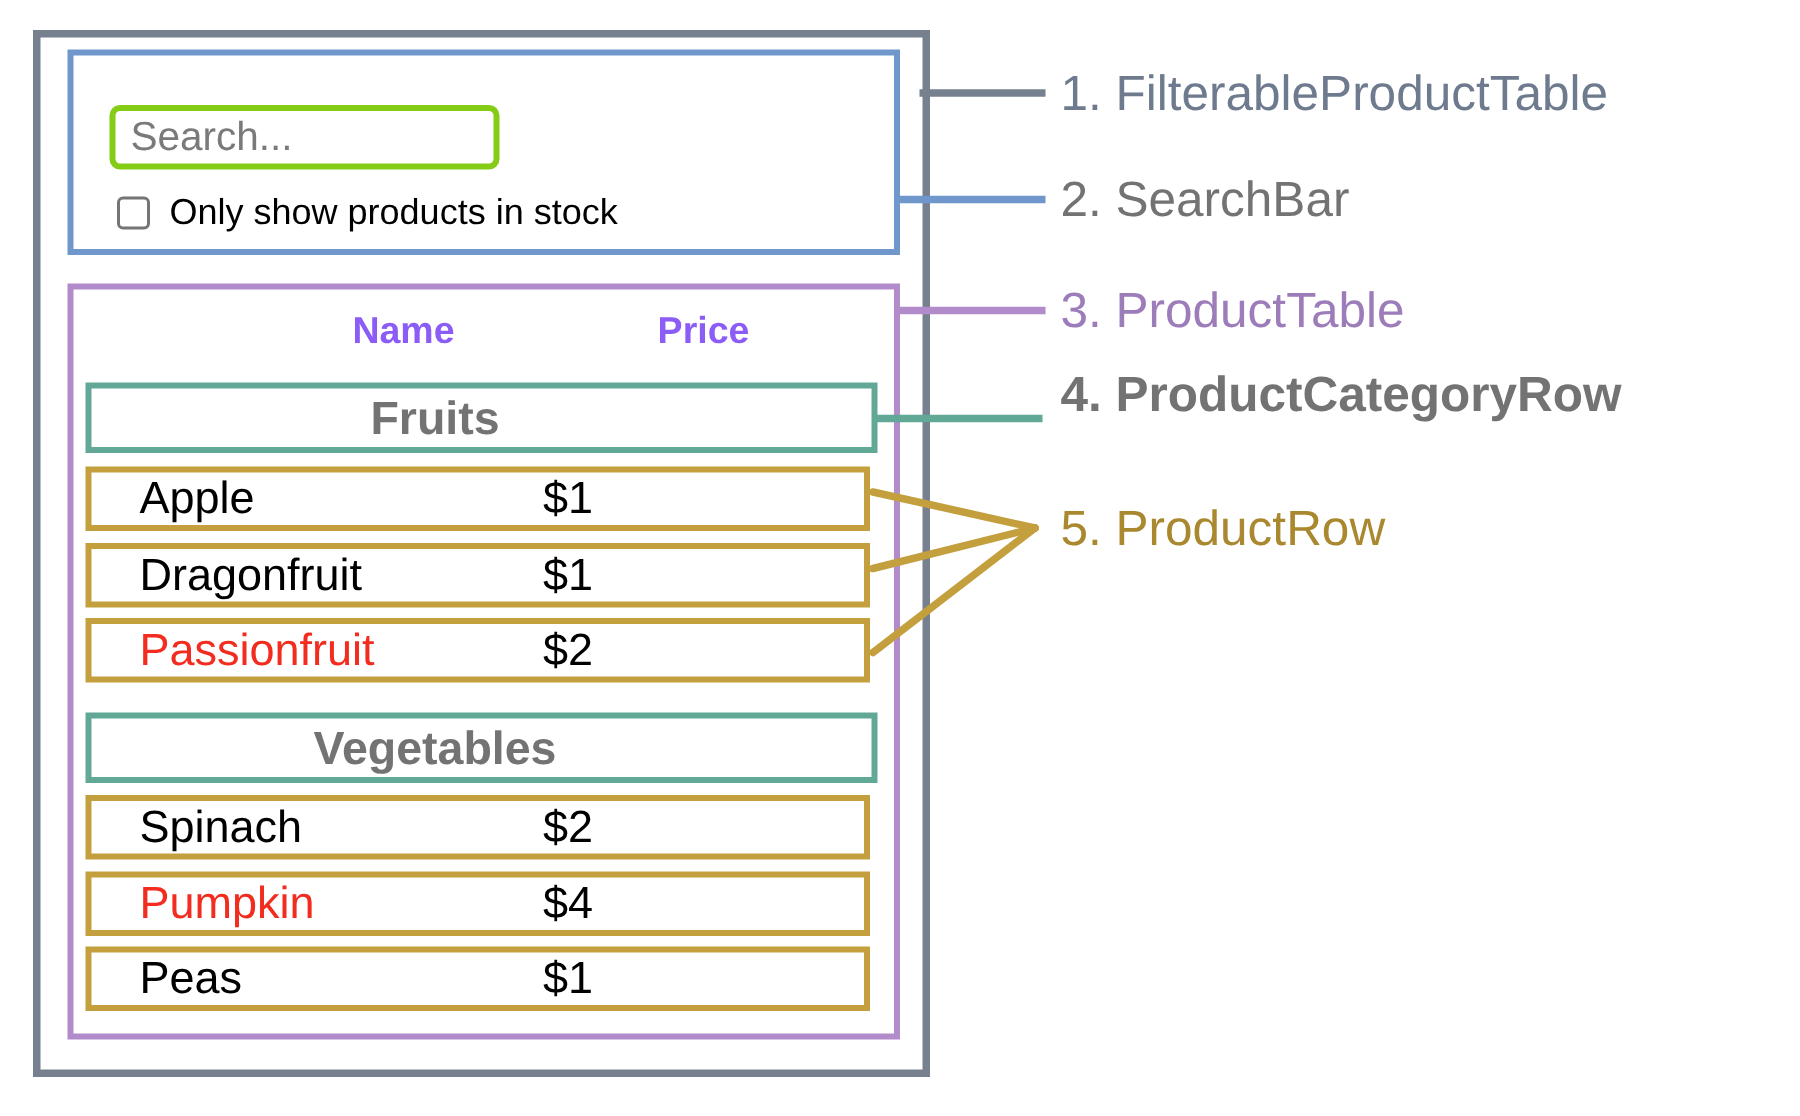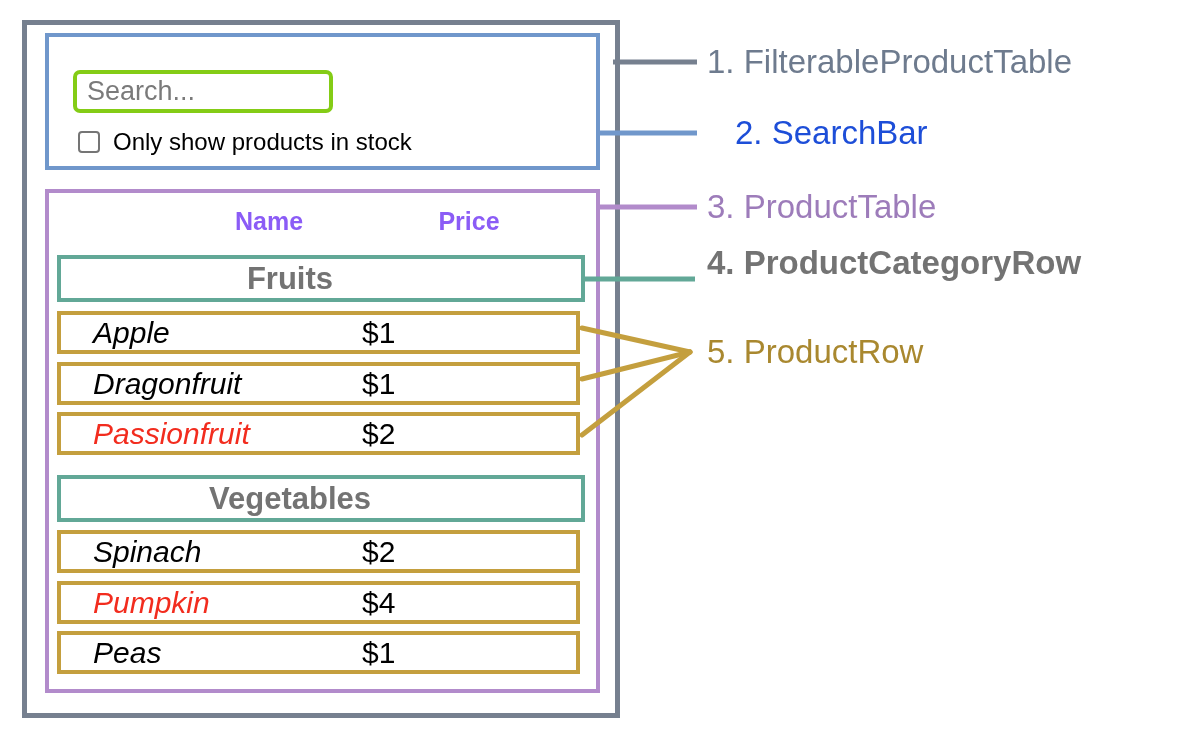--- a/index.html
+++ b/index.html
@@ -32,36 +32,36 @@
   
   .th{position:absolute;transform:translate(-50%,-50%);font-weight:bold;font-size:25px;color:#8b5cf6;white-space:nowrap;margin-left:44px;}
   .th-name{left:225px;top:221px;}
   .th-price{left:425px;top:221px;}
 
   
   .row{position:absolute;left:57px;box-sizing:border-box;display:flex;align-items:center;background:#fff;}
   .category-row{width:528px;height:47px;border:4px solid #62a897;justify-content:center;}
   .category-label{font-weight:bold;font-size:31px;color:#737373;transform:translateX(-31px);white-space:nowrap;}
   .product-row{width:523px;height:43px;border:4px solid #c49f3e;}
-  .cell-name{padding-left:32px;font-size:30px;color:#000;white-space:nowrap;font-style:italic;}
+  .cell-name{padding-left:32px;font-size:30px;color:#000;white-space:nowrap;}
   .cell-price{position:absolute;left:301px;font-size:30px;color:#000;white-space:nowrap;}
   .out-of-stock .cell-name{color:#f22c1e;}
   .row-fruits{top:255px;}
   .row-apple{top:311px;}
   .row-dragonfruit{top:362px;}
   .row-passionfruit{top:412px;}
   .row-vegetables{top:475px;}
   .row-spinach{top:530px;}
   .row-pumpkin{top:581px;}
   .row-peas{top:631px;}
 
   
   .legend-item{position:absolute;left:707px;transform:translateY(-50%);font-size:33px;white-space:nowrap;}
   .lg-1{top:62px;color:#6e7b8e;}
-  .lg-2{top:133px;color:#1d4ed8;margin-left:28px;}
+  .lg-2{top:133px;color:#737373;}
   .lg-3{top:207px;color:#9d7cba;}
   .lg-4{top:263px;color:#737373;font-weight:bold;}
   .lg-5{top:352px;color:#a9882f;}
 
   
   .connectors{position:absolute;left:0;top:0;width:1200px;height:744px;pointer-events:none;}
 </style>
 </head>
 <body>
 

